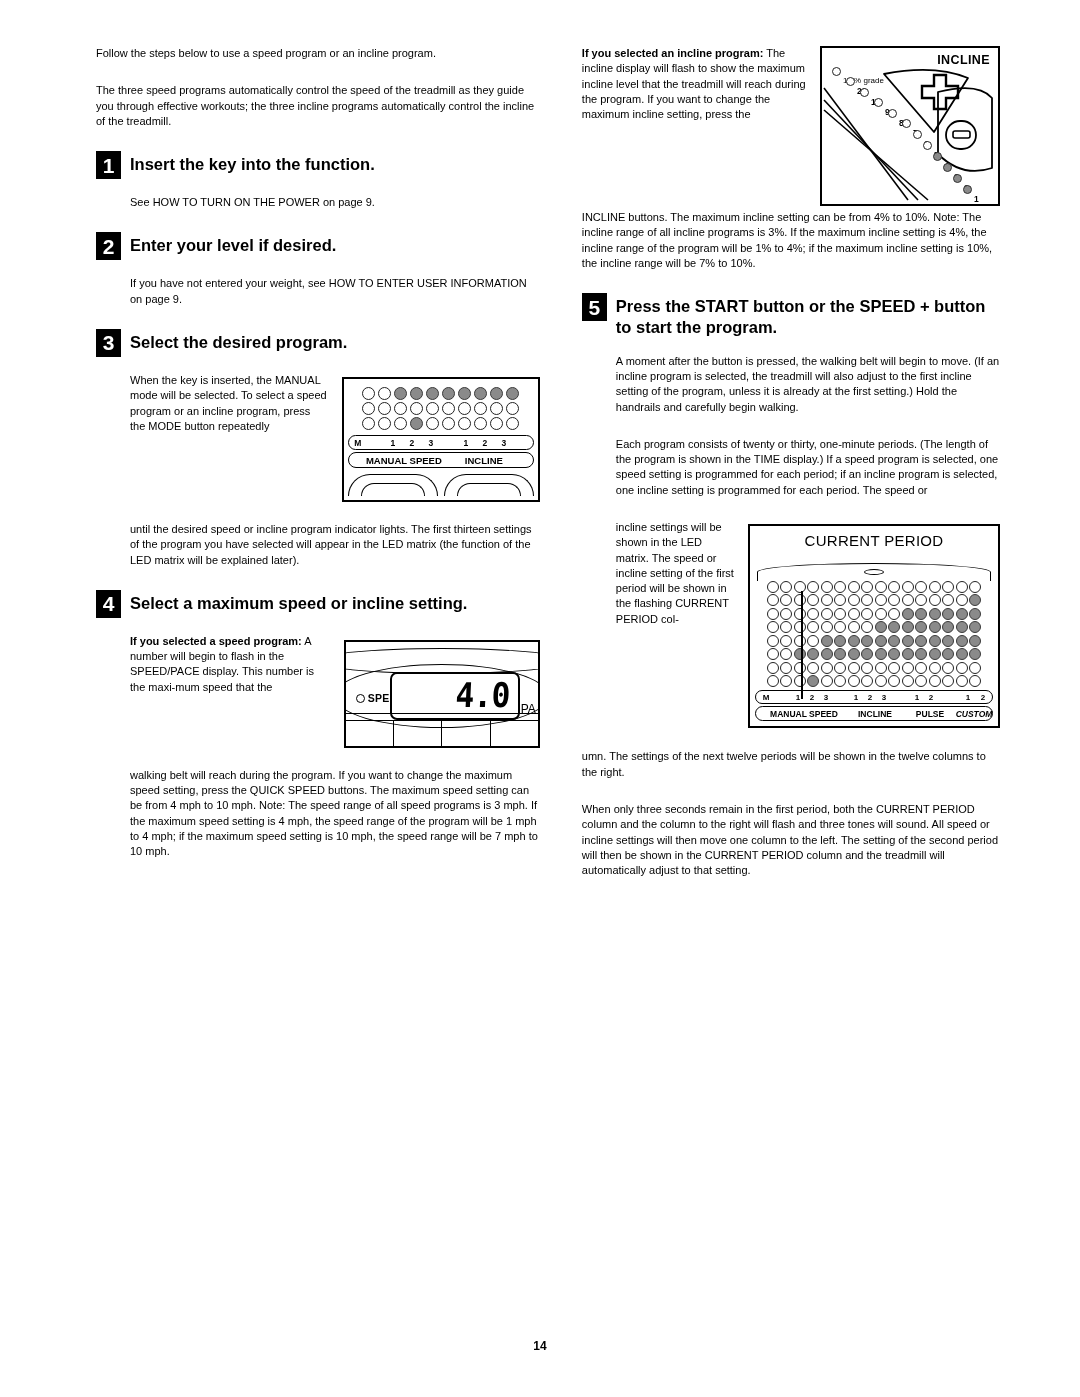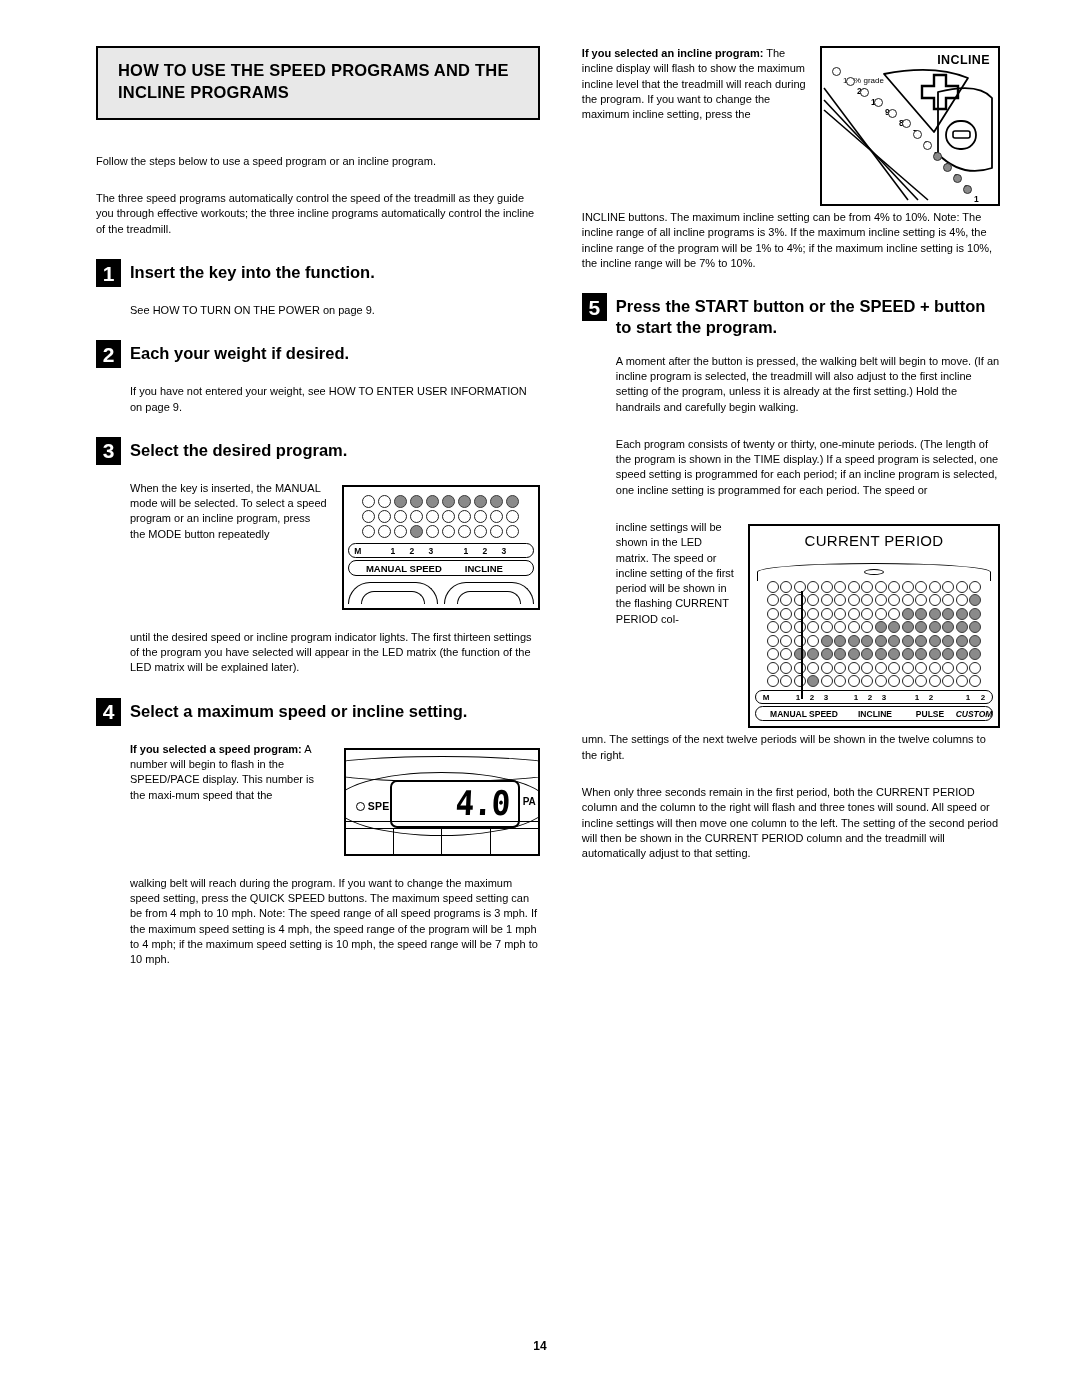--- a/index.html
+++ b/index.html
@@ -142,22 +142,22 @@
   }
   .speed-fig .spd-dot {
     position:absolute; left:10px; top:52px;
     width: 9px; height: 9px; border:1.6px solid #000; border-radius:50%;
   }
   .speed-fig .spd-lbl {
     position:absolute; left:22px; top:50px;
     font-size: 10.5px; font-weight: bold; letter-spacing:0.2px;
   }
   .speed-fig .pace-lbl {
-    position:absolute; right:2px; top:46px;
-    font-size: 10px; font-weight: bold;
+    position:absolute; right:2px; top:60px;
+    font-size: 12px; font-weight: normal;
   }
   .speed-fig .btm {
     position:absolute; left:0; right:0; bottom:0; height:26px;
     border-top: 1.8px solid #000;
     display:flex;
   }
   .speed-fig .btm i { flex:1; border-right:1.8px solid #000; display:block; }
   .speed-fig .btm i:last-child{ border-right:none; }
   .speed-fig .btm-line{
     position:absolute; left:0; right:0; bottom:26px; height:7px;
@@ -239,38 +239,35 @@
 </style>
 </head>
 <body>
 
 <div class="page">
 
   <div class="columns">
 
     <div class="col left">
 
-      <div class="title-box">
-        <div class="t">HOW TO USE THE SPEED PROGRAMS AND THE INCLINE PROGRAMS</div>
-      </div>
 
       <p class="body">Follow the steps below to use a speed program or an incline program.</p>
       <p class="body">The three speed programs automatically control the speed of the treadmill as they guide you through effective workouts; the three incline programs automatically control the incline of the treadmill.</p>
 
       <div class="step">
         <div class="step-num">1</div>
         <div class="step-head">Insert the key into the function.</div>
       </div>
       <div class="indent">
         <p class="body">See HOW TO TURN ON THE POWER on page 9.</p>
       </div>
 
       <div class="step">
         <div class="step-num">2</div>
-        <div class="step-head">Each your weight if desired.</div>
+        <div class="step-head">Enter your level if desired.</div>
       </div>
       <div class="indent">
         <p class="body">If you have not entered your weight, see HOW TO ENTER USER INFORMATION on page 9.</p>
       </div>
 
       <div class="step">
         <div class="step-num">3</div>
         <div class="step-head">Select the desired program.</div>
       </div>
       <div class="indent clearfix">
@@ -599,20 +596,20 @@
             <div class="cp-names" id="cp-names">
                 <span style="left: 48px;">MANUAL SPEED</span>
                 <span style="left: 119px;">INCLINE</span>
                 <span style="left: 174px;">PULSE</span>
                 <span class="ital" style="left: 218px;">CUSTOM</span>
               </div>
           </div>
         </div>
         <p class="body tight" style="margin-top:22px;">incline settings will be shown in the LED matrix. The speed or incline setting of the first period will be shown in the flashing CURRENT PERIOD col-</p>
       </div>
-      <p class="body" style="margin-top:0;">umn. The settings of the next twelve periods will be shown in the twelve columns to the right.</p>
+      <p class="body" style="margin-top:17px;">umn. The settings of the next twelve periods will be shown in the twelve columns to the right.</p>
       <p class="body">When only three seconds remain in the first period, both the CURRENT PERIOD column and the column to the right will flash and three tones will sound. All speed or incline settings will then move one column to the left. The setting of the second period will then be shown in the CURRENT PERIOD column and the treadmill will automatically adjust to that setting.</p>
 
     </div>
   </div>
 
   <div class="pageno">14</div>
 </div>
 
 </body></html>

